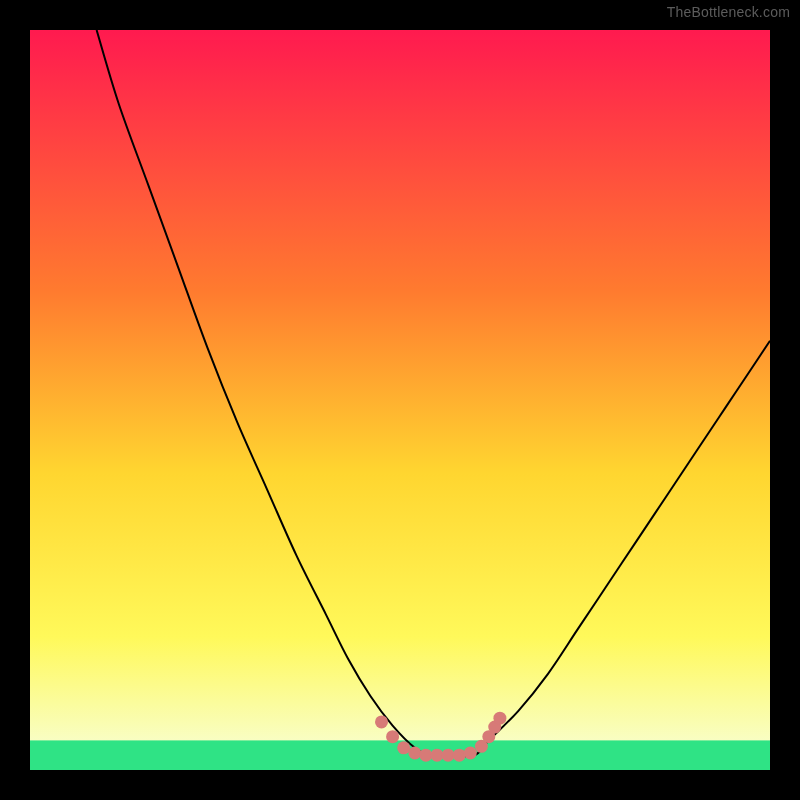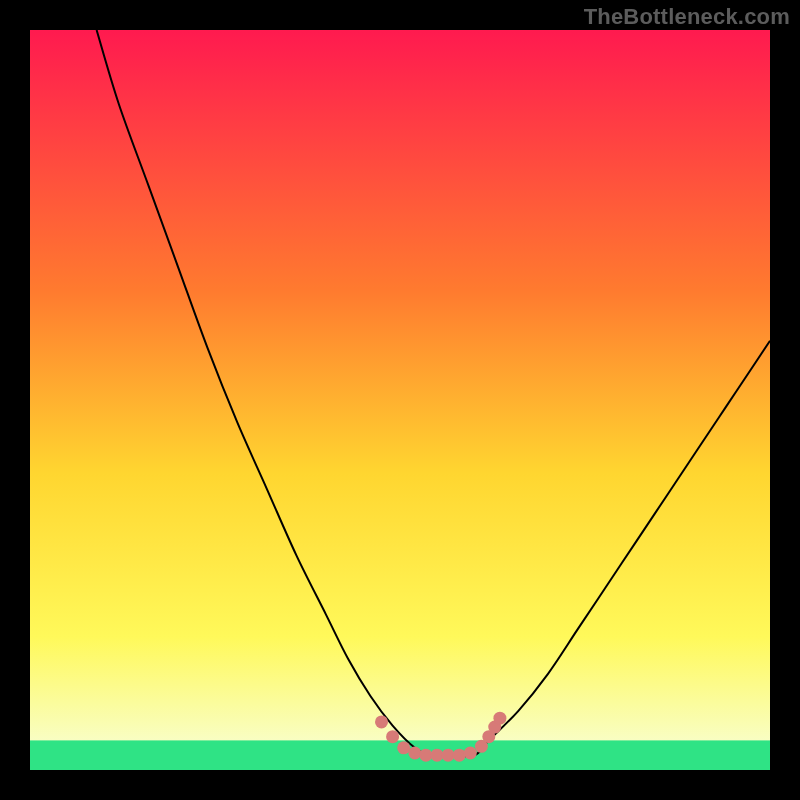--- a/index.html
+++ b/index.html
@@ -14,22 +14,22 @@
   .stage {
     position: relative;
     width: 800px;
     height: 800px;
   }
   .watermark {
     position: absolute;
     top: 4px;
     right: 10px;
     color: #5c5c5c;
-    font-size: 22px;
-    font-weight: 700;
+    font-size: 14px;
+    font-weight: 400;
     letter-spacing: 0.2px;
     z-index: 10;
   }
   .plot-area {
     position: absolute;
     left: 30px;
     top: 30px;
     width: 740px;
     height: 740px;
     overflow: hidden;

